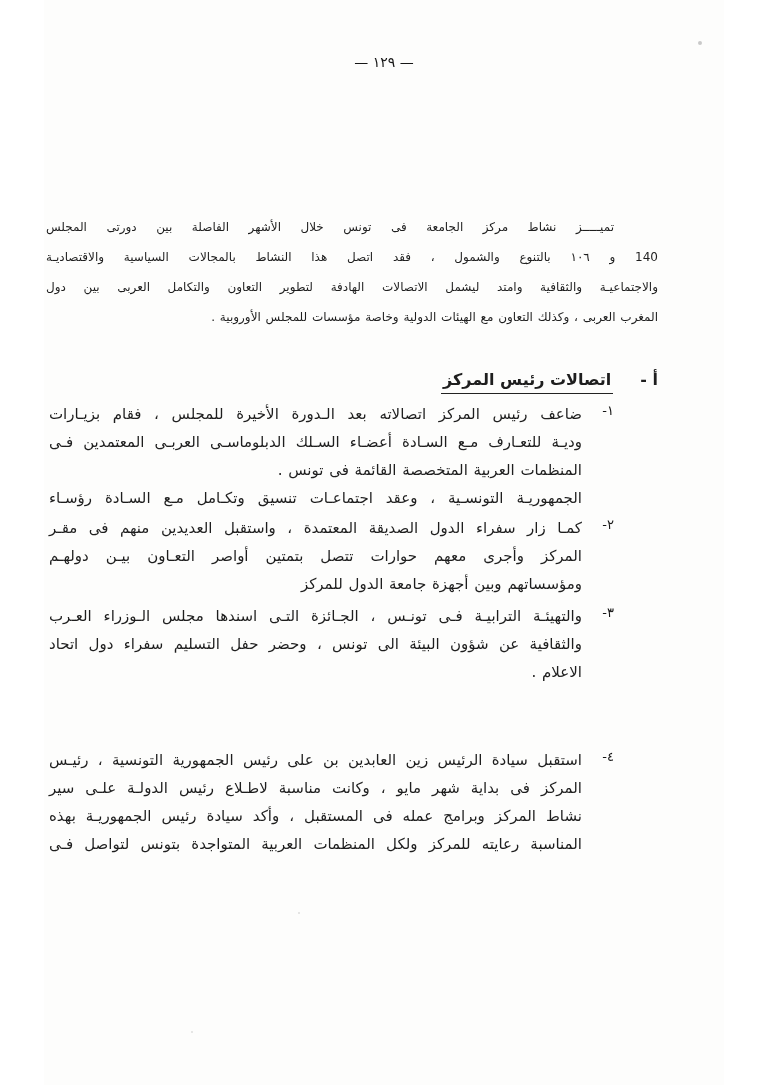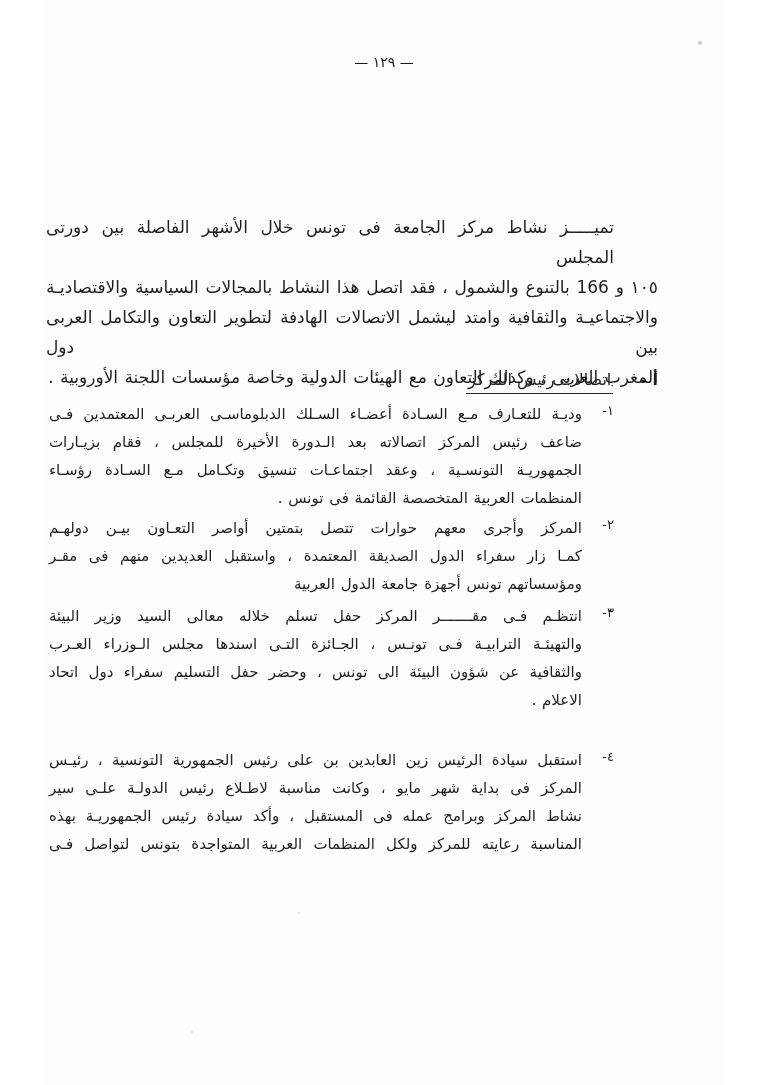--- a/index.html
+++ b/index.html
@@ -22,21 +22,21 @@
     text-align: center;
     font-size: 14px;
     letter-spacing: 1px;
     color: #161616;
   }
   .intro-para {
     position: absolute;
     top: 212px;
     right: 66px;
     width: 612px;
-    font-size: 17px;
+    font-size: 12px;
     line-height: 30px;
   }
   .line {
     text-align: justify;
     text-align-last: justify;
     word-spacing: 1px;
   }
   .line.last { text-align-last: right; }
   .intro-para .line:first-child { padding-right: 44px; }
   .section-heading {
@@ -44,21 +44,21 @@
     top: 370px;
     right: 66px;
     display: flex;
     direction: rtl;
     align-items: flex-start;
     gap: 27px;
     font-size: 16px;
   }
   .section-marker { font-weight: bold; }
   .section-title {
-    font-weight: normal;
+    font-weight: bold;
     border-bottom: 1.5px solid #222;
     padding: 0 2px 4px 2px;
   }
   .item {
     position: absolute;
     right: 110px;
     width: 565px;
     display: flex;
     direction: rtl;
   }
@@ -90,53 +90,52 @@
 </style>
 </head>
 <body>
 
 <div class="page">
 
   <div class="page-number">— ١٢٩ —</div>
 
   <div class="intro-para">
       <div class="line">تميـــــز نشاط مركز الجامعة فى تونس خلال الأشهر الفاصلة بين دورتى المجلس</div>
-      <div class="line">١٠٥ و 166 بالتنوع والشمول ، فقد اتصل هذا النشاط بالمجالات السياسية والاقتصاديـة</div>
+      <div class="line">140 و ١٠٦ بالتنوع والشمول ، فقد اتصل هذا النشاط بالمجالات السياسية والاقتصاديـة</div>
       <div class="line">والاجتماعيـة والثقافية وامتد ليشمل الاتصالات الهادفة لتطوير التعاون والتكامل العربى بين دول</div>
-      <div class="line last">المغرب العربى ، وكذلك التعاون مع الهيئات الدولية وخاصة مؤسسات اللجنة الأوروبية .</div>
+      <div class="line last">المغرب العربى ، وكذلك التعاون مع الهيئات الدولية وخاصة مؤسسات للمجلس الأوروبية .</div>
     </div>
 
   <div class="section-heading">
     <span class="section-marker">أ -</span>
     <span class="section-title">اتصالات رئيس المركز</span>
   </div>
 
   <div class="item" id="item-1">
     <div class="item-num">١-</div>
     <div class="item-text">
+        <div class="line">ضاعف رئيس المركز اتصالاته بعد الـدورة الأخيرة للمجلس ، فقام بزيـارات</div>
         <div class="line">وديـة للتعـارف مـع السـادة أعضـاء السـلك الدبلوماسـى العربـى المعتمدين فـى</div>
-        <div class="line">ضاعف رئيس المركز اتصالاته بعد الـدورة الأخيرة للمجلس ، فقام بزيـارات</div>
+        <div class="line last">المنظمات العربية المتخصصة القائمة فى تونس .</div>
         <div class="line">الجمهوريـة التونسـية ، وعقد اجتماعـات تنسيق وتكـامل مـع السـادة رؤسـاء</div>
-        <div class="line last">المنظمات العربية المتخصصة القائمة فى تونس .</div>
       </div>
   </div>
 
   <div class="item" id="item-2">
     <div class="item-num">٢-</div>
     <div class="item-text">
+        <div class="line">كمـا زار سفراء الدول الصديقة المعتمدة ، واستقبل العديدين منهم فى مقـر</div>
         <div class="line">المركز وأجرى معهم حوارات تتصل بتمتين أواصر التعـاون بيـن دولهـم</div>
-        <div class="line">كمـا زار سفراء الدول الصديقة المعتمدة ، واستقبل العديدين منهم فى مقـر</div>
-        <div class="line last">ومؤسساتهم تونس أجهزة جامعة الدول العربية</div>
+        <div class="line last">ومؤسساتهم وبين أجهزة جامعة الدول للمركز</div>
       </div>
   </div>
 
   <div class="item" id="item-3">
     <div class="item-num">٣-</div>
     <div class="item-text">
-        <div class="line">انتظـم فـى مقـــــــر المركز حفل تسلم خلاله معالى السيد وزير البيئة</div>
         <div class="line">والتهيئـة الترابيـة فـى تونـس ، الجـائزة التـى اسندها مجلس الـوزراء العـرب</div>
         <div class="line">والثقافية عن شؤون البيئة الى تونس ، وحضر حفل التسليم سفراء دول اتحاد</div>
         <div class="line last">الاعلام .</div>
       </div>
   </div>
 
   <div class="item" id="item-4">
     <div class="item-num">٤-</div>
     <div class="item-text">
         <div class="line">استقبل سيادة الرئيس زين العابدين بن على رئيس الجمهورية التونسية ، رئيـس</div>

